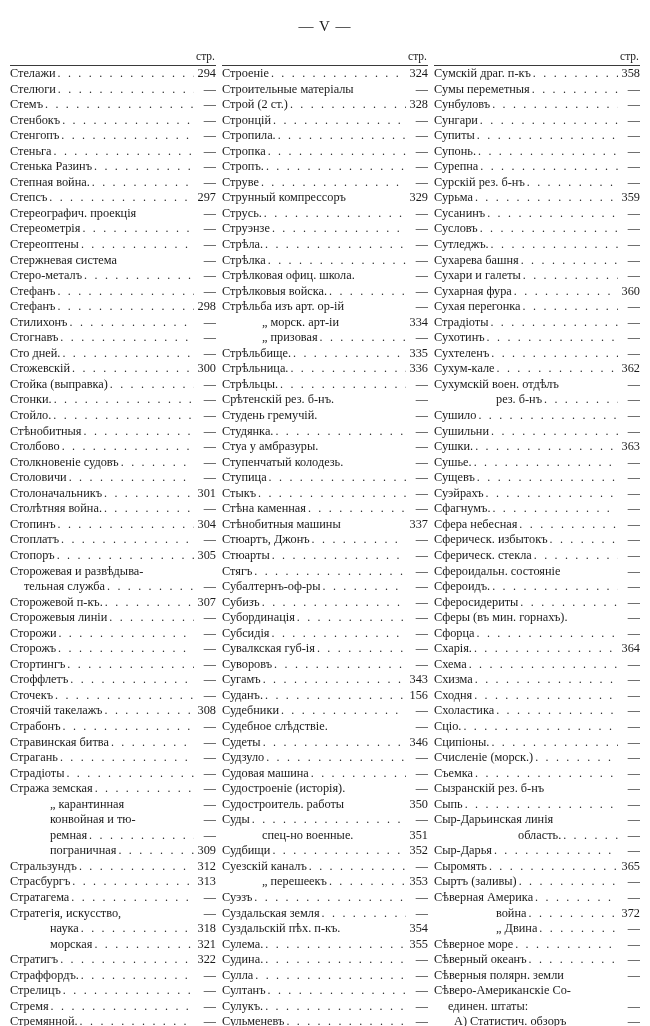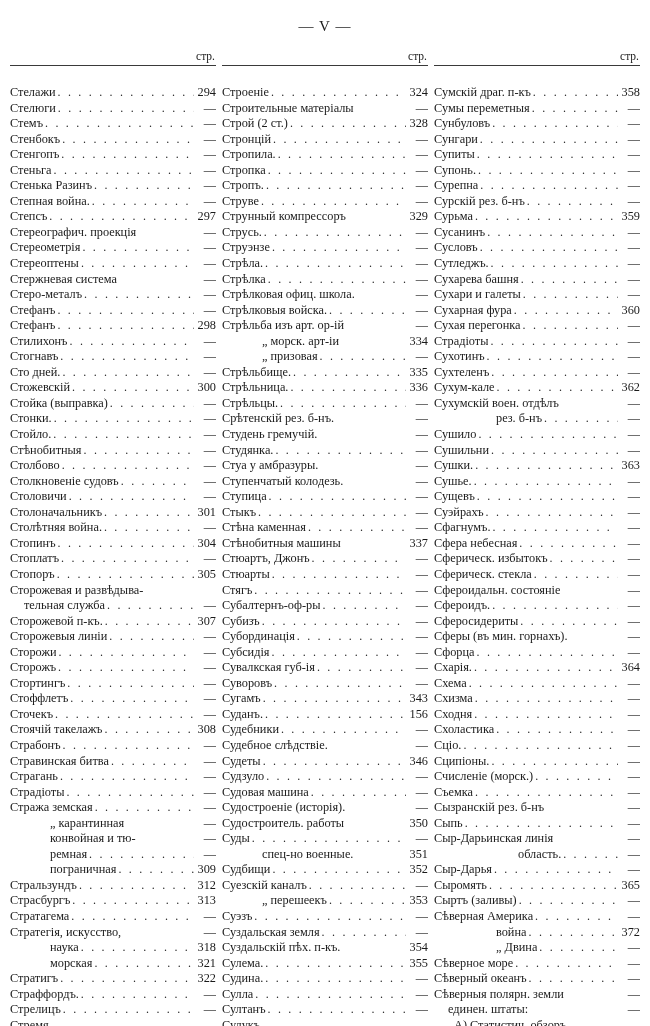--- a/index.html
+++ b/index.html
@@ -42,21 +42,21 @@
   }
   .col + .col {
     margin-left: 6px;
   }
   .colhead {
     text-align: right;
     font-size: 11.5px;
     padding-right: 1px;
     padding-bottom: 1px;
     border-bottom: 1px solid #3a3a3a;
-    margin-bottom: 19px;
+    margin-bottom: 0;
     height: 14px;
     line-height: 13px;
   }
   .entry {
     display: flex;
     align-items: baseline;
     font-size: 12.3px;
     line-height: 15.55px;
     white-space: nowrap;
     overflow: hidden;
@@ -1015,20 +1015,25 @@
           <div class="entry">
             <span class="label">Сѣверный океанъ</span>
             <span class="dots">. . . . . . . . . . . . . . . . . . . . . . . . . . . . . . . . . . . . . . . . . . . . . . . . . . . . . . . . . . . . </span>
             <span class="page-num">—</span>
           </div>
           <div class="entry">
             <span class="label">Сѣверныя полярн. земли</span>
             <span class="dots"></span>
             <span class="page-num">—</span>
           </div>
+          <div class="entry">
+            <span class="label">Сѣверо-Американскіе Со-</span>
+            <span class="dots"></span>
+            <span class="page-num"></span>
+          </div>
           <div class="entry indent">
             <span class="label">единен. штаты:</span>
             <span class="dots"></span>
             <span class="page-num">—</span>
           </div>
           <div class="entry sub">
             <span class="label">А) Статистич. обзоръ</span>
             <span class="dots"></span>
             <span class="page-num">—</span>
           </div>

